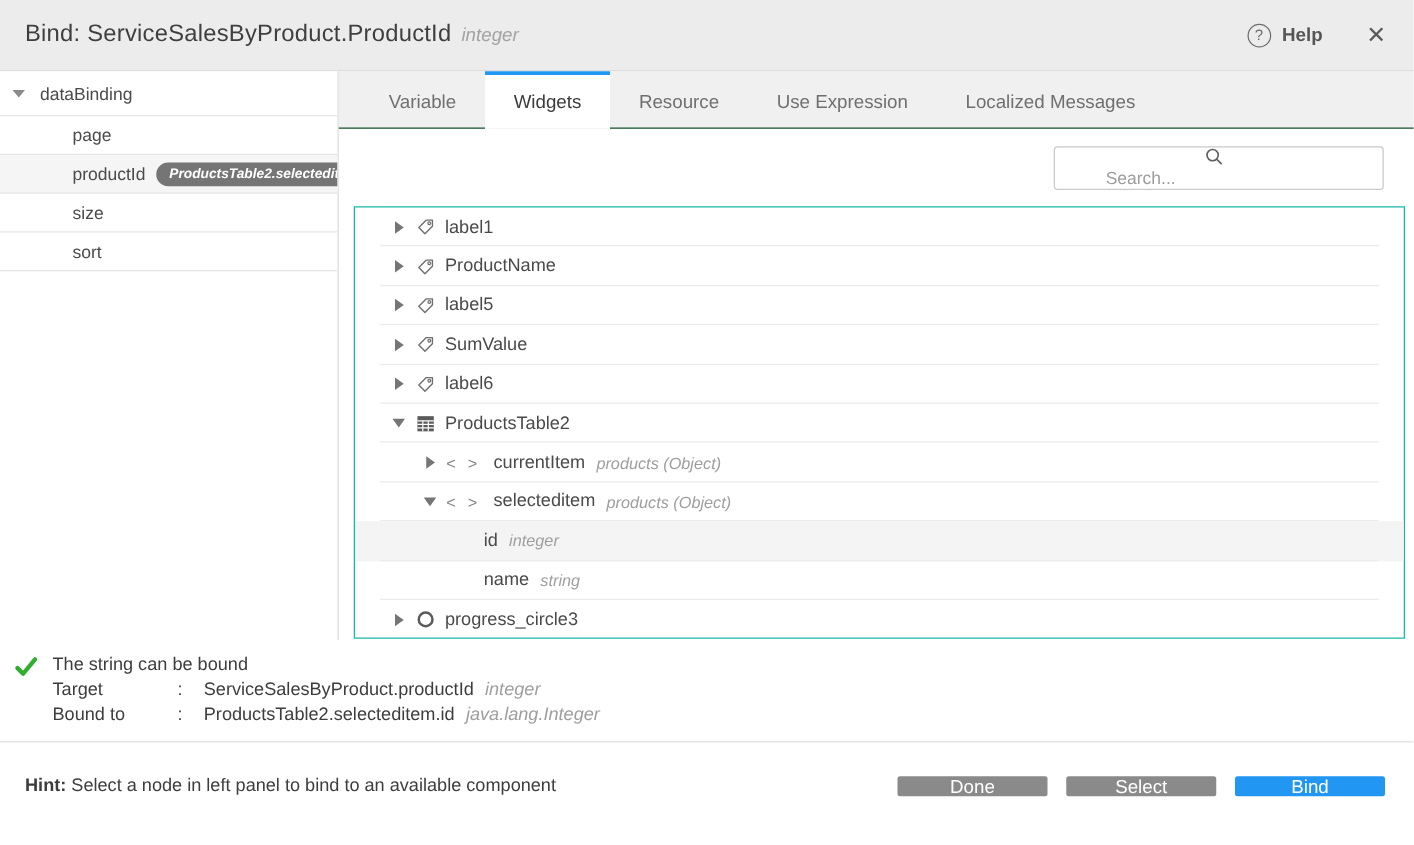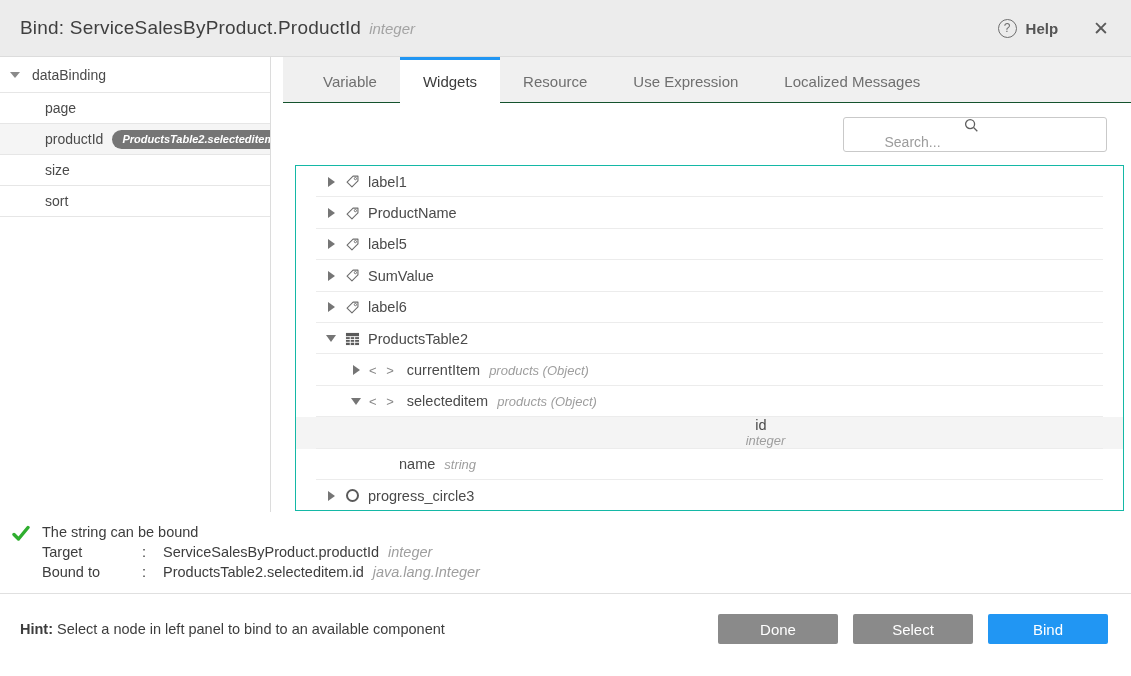--- a/index.html
+++ b/index.html
@@ -11,25 +11,25 @@
   .hdr { height:57px; background:#ececec; border-bottom:1px solid #dcdcdc; display:flex; align-items:center; padding:0 22px 0 20px; flex:0 0 auto; }
   .hdr-title { font-size:19px; color:#3f3f3f; letter-spacing:.2px; }
   .hdr-type { font-size:15px; font-style:italic; color:#a3a3a3; margin-left:8px; }
   .hdr-right { margin-left:auto; display:flex; align-items:center; gap:9px; }
   .help-circ { width:19px; height:19px; border:1.5px solid #6e6e6e; border-radius:50%; color:#6e6e6e;
     font-size:12px; display:flex; align-items:center; justify-content:center; cursor:pointer; }
   .help-lbl { font-size:15px; color:#555; cursor:pointer;font-weight:bold; }
   .close-x { font-size:19px; color:#5a5a5a; margin-left:26px; cursor:pointer; line-height:1; }
 
   
-  .body { display:flex; height:455px; flex:0 0 auto;gap:12px; }
+  .body { display:flex; height:455px; flex:0 0 auto; }
   .lpanel { width:271px; border-right:1px solid #dcdcdc; background:#fff; flex:0 0 auto; overflow:hidden; }
   .lp-row { height:31px; display:flex; align-items:center; border-bottom:1px solid #e6e6e6; overflow:hidden; white-space:nowrap; cursor:pointer; }
   .lp-root { padding-left:10px; height:36px; }
-  .lp-item { padding-left:45px; }
+  .lp-item { padding-left:58px; }
   .lp-item.hl { background:#f5f5f5; }
   .lp-label { font-size:14px; color:#4a4a4a; }
   .tri-down { width:0; height:0; border-left:5px solid transparent; border-right:5px solid transparent; border-top:6px solid #8a8a8a; margin-right:12px; flex:0 0 auto; }
   .badge { background:#757575; color:#fff; font-size:11px; font-weight:bold; font-style:italic;
     border-radius:10px; padding:3px 10px 4px 10px; margin-left:9px; white-space:nowrap; flex:0 0 auto; }
 
   .rpanel { flex:1; display:flex; flex-direction:column; min-width:0; }
 
   
   .tabs { height:46px; background:#f0f0f0; border-bottom:1px solid #14532d; display:flex; align-items:stretch; padding-left:17px; flex:0 0 auto; }
@@ -40,21 +40,21 @@
   .search-row { height:62px; display:flex; align-items:center; justify-content:flex-end; padding-right:24px; flex:0 0 auto; }
   .search-box { width:264px; height:35px; border:1px solid #c9c9c9; border-radius:3px; display:flex; align-items:center; padding:0 10px; background:#fff;flex-direction:column; }
   .search-box svg { flex:0 0 auto; margin-right:8px; }
   .search-input { border:none; outline:none; flex:1; font-size:14px; color:#444; font-family:inherit; background:transparent; }
   .search-input::placeholder { color:#9c9c9c; }
 
   
   .tree-wrap { margin:0 7px 0 12px; border:1px solid #14b8a6; background:#fff; height:346px; overflow:hidden; flex:0 0 auto; }
   .t-row { height:31.4px; display:flex; align-items:center; position:relative; cursor:pointer; }
   .t-row::after { content:""; position:absolute; left:20px; right:20px; bottom:0; height:1px; background:#ececec; }
-  .t-row.sel { background:#f4f4f4;flex-direction:column; }
+  .t-row.sel { background:#f4f4f4; }
   .lvl1 { padding-left:30px; } .lvl2 { padding-left:55px; } .lvl3 { padding-left:103px; }
   .arr { width:10px; margin-right:8px; flex:0 0 auto; display:flex; align-items:center; justify-content:center; }
   .arr.r::before { content:""; width:0; height:0; border-top:5px solid transparent; border-bottom:5px solid transparent; border-left:7px solid #757575; }
   .arr.d::before { content:""; width:0; height:0; border-left:5px solid transparent; border-right:5px solid transparent; border-top:7px solid #757575; }
   .ico { width:16px; margin-right:8px; flex:0 0 auto; display:flex; align-items:center; justify-content:center; color:#777; }
   .ico-code { font-size:13px; color:#888; letter-spacing:3px; width:auto; margin-right:10px; white-space:nowrap; }
   .ico-circle { width:13px; height:13px; border:2.5px solid #5a5a5a; border-radius:50%; }
   .t-label { font-size:14.5px; color:#4a4a4a; }
   .t-type { font-size:13px; font-style:italic; color:#9e9e9e; margin-left:9px; }
 
@@ -66,21 +66,21 @@
   .st-row { display:flex; margin-bottom:4px; }
   .st-label { width:100px; flex:0 0 auto; }
   .st-colon { width:21px; flex:0 0 auto; }
   .st-type { font-style:italic; color:#9e9e9e; margin-left:9px; }
 
   
   .footer { border-top:1px solid #e0e0e0; flex:1; display:flex; align-items:center; padding:0 23px 12px 20px; }
   .hint { font-size:14.5px; color:#3d3d3d; }
   .hint b { font-weight:bold; }
   .btns { margin-left:auto; display:flex; gap:15px; }
-  .btn { width:120px; height:30px; border:none; border-radius:2px; font-size:15px; color:#fff;
+  .btn { width:120px; height:16px; border:none; border-radius:2px; font-size:15px; color:#fff;
     font-family:inherit; cursor:pointer; display:flex; align-items:center; justify-content:center; }
   .btn.gray { background:#8a8a8a; }
   .btn.blue { background:#2196f3; }
 </style>
 </head>
 <body>
 
 <div class="dialog">
 
   <div class="hdr">

